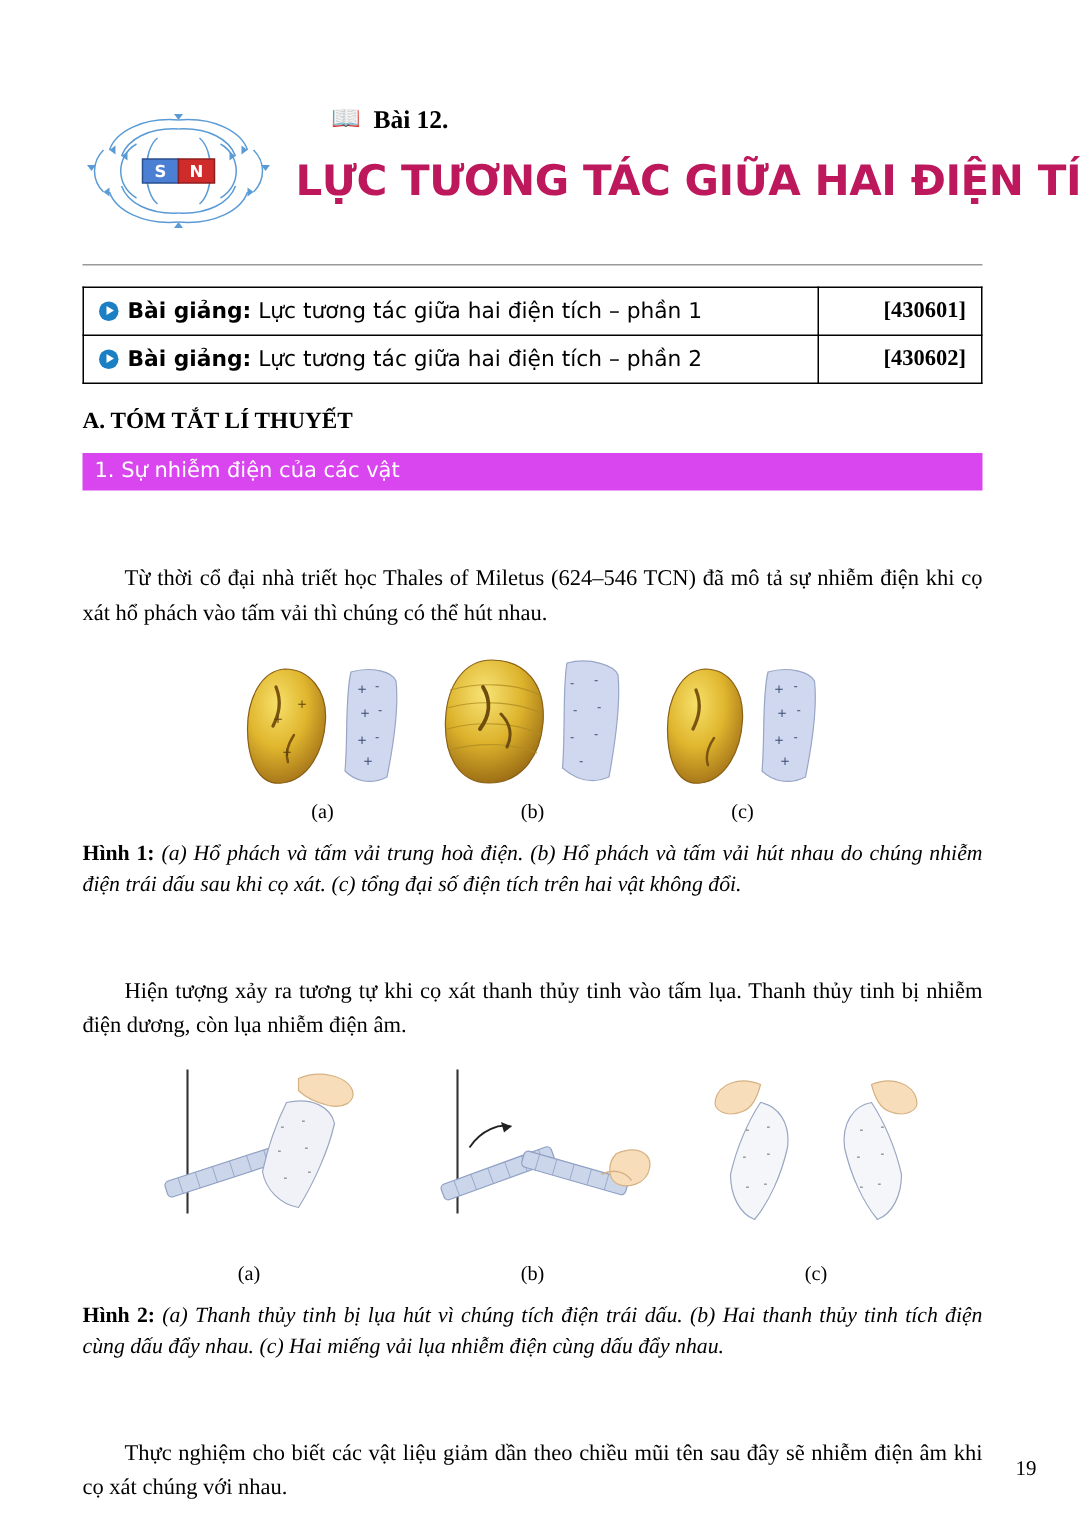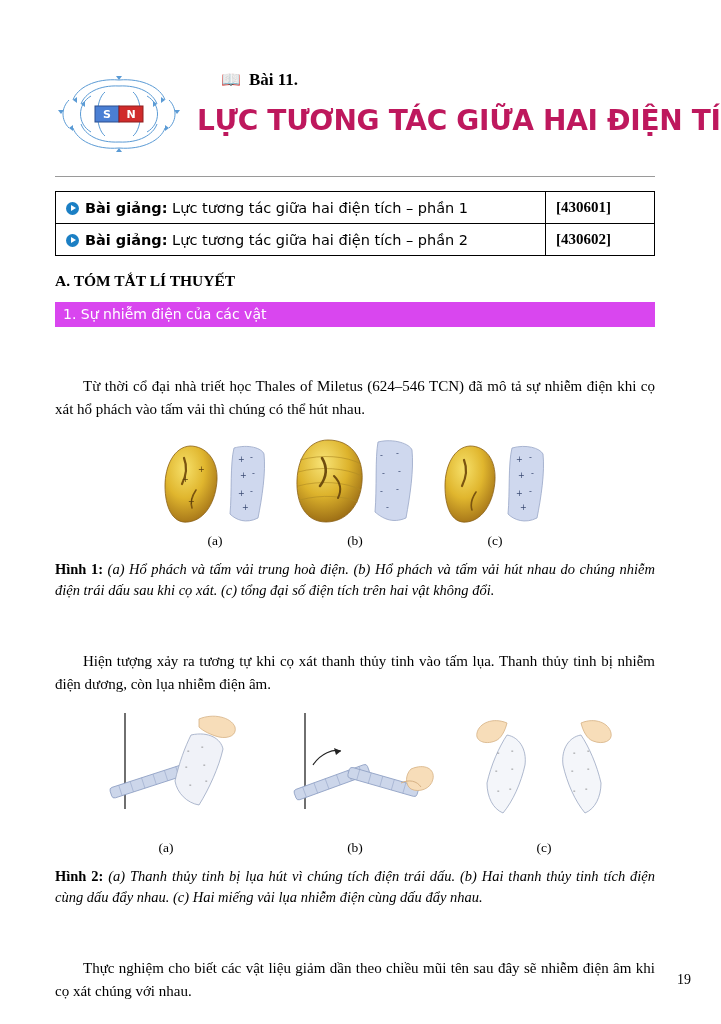--- a/index.html
+++ b/index.html
@@ -84,21 +84,21 @@
   }
   table.lectures td {
     border: 1px solid #000;
     padding: 7px 10px;
     font-size: 14.5px;
     font-family: "DejaVu Sans", sans-serif;
     vertical-align: middle;
   }
   table.lectures td.code {
     width: 88px;
-    text-align: left;
+    text-align: right;
     font-weight: bold;
     font-family: "Liberation Serif", serif;
     font-size: 15px;
   }
   .play {
     display: inline-block;
     width: 13px; height: 13px;
     border-radius: 50%;
     background: #1b7fc4;
     position: relative;
@@ -233,21 +233,21 @@
           <rect x="40" y="40" width="24" height="16" fill="#4a7fd4" stroke="#2a4f8f" stroke-width="1"></rect>
           <rect x="64" y="40" width="24" height="16" fill="#d02b2b" stroke="#8f1f1f" stroke-width="1"></rect>
           <text x="52" y="52" font-family="DejaVu Sans, sans-serif" font-size="11" font-weight="bold" fill="#ffffff" text-anchor="middle">S</text>
           <text x="76" y="52" font-family="DejaVu Sans, sans-serif" font-size="11" font-weight="bold" fill="#ffffff" text-anchor="middle">N</text>
         </svg>
       </div>
 
       <div class="header-text">
         <div class="bai-line">
           <span class="book-icon">📖</span>
-          <span>Bài 11.</span>
+          <span>Bài 12.</span>
         </div>
         <div class="title">LỰC TƯƠNG TÁC GIỮA HAI ĐIỆN TÍCH</div>
       </div>
     </div>
 
     <hr class="hrule">
 
     <table class="lectures">
       <tbody>
           <tr>

